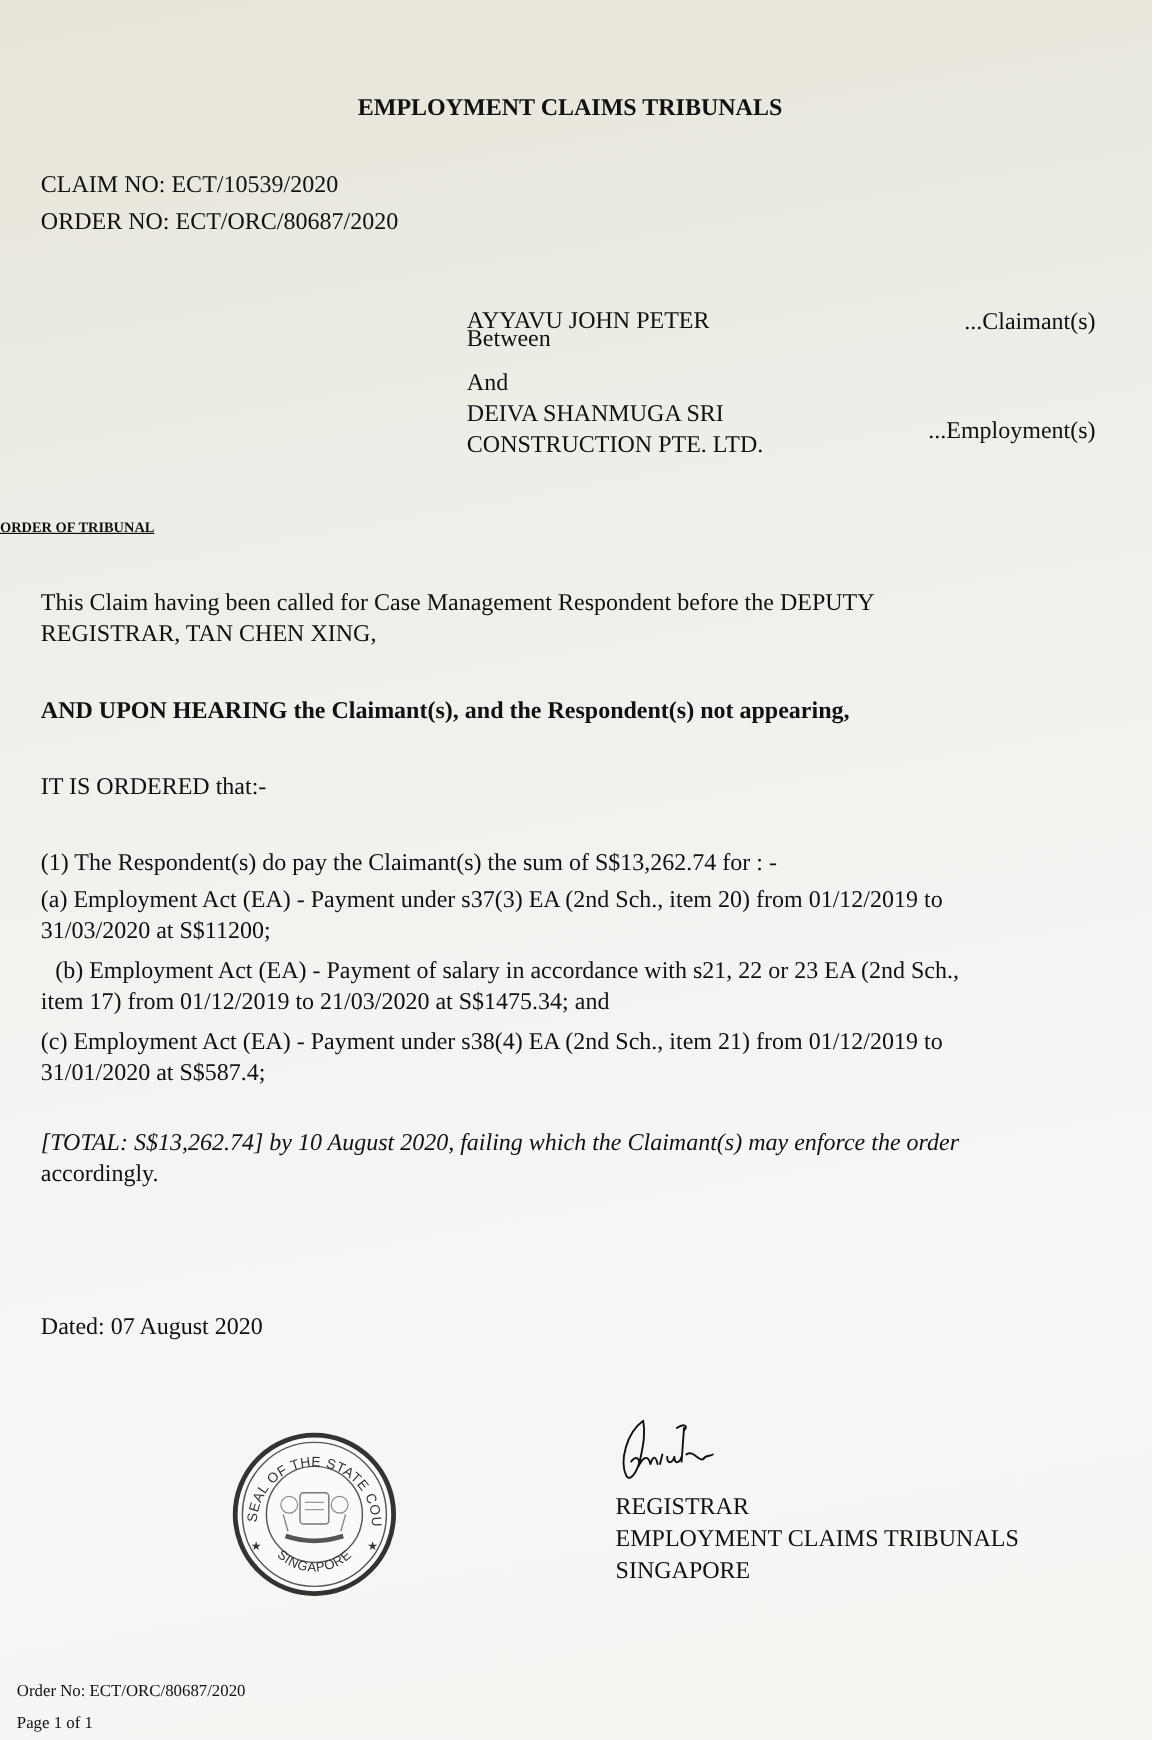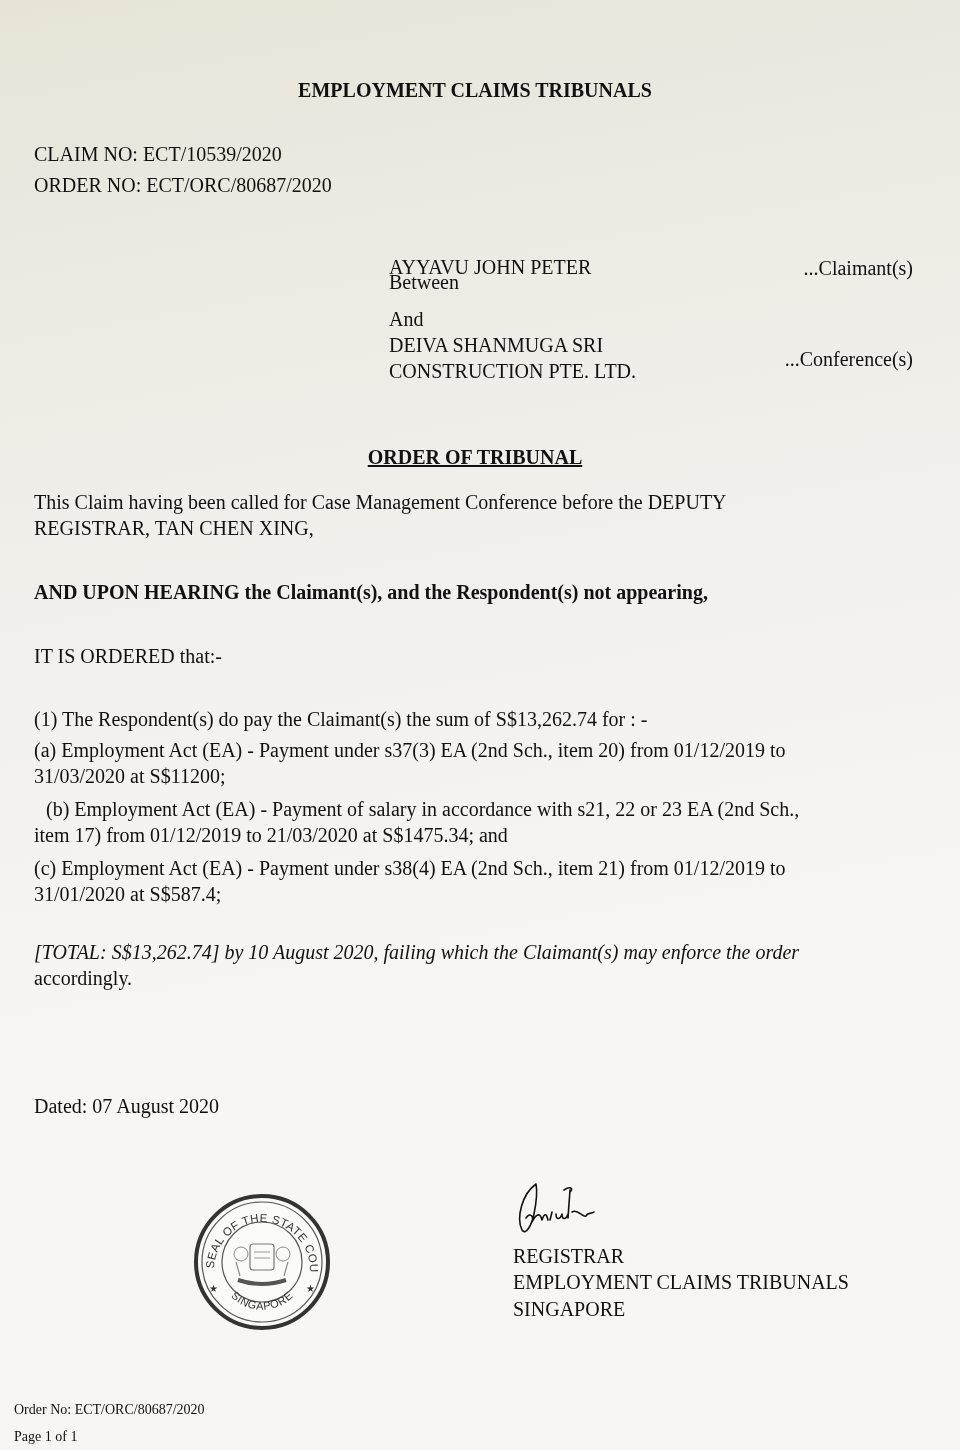--- a/index.html
+++ b/index.html
@@ -5,21 +5,21 @@
   html, body { margin: 0; padding: 0; }
   body {
     width: 960px; height: 1450px; position: relative; overflow: hidden;
     background: linear-gradient(170deg, #e7e4d7 0%, #ecebe3 20%, #f2f1ee 45%, #f7f6f4 70%, #f6f5f2 100%);
     font-family: "Liberation Serif", serif;
     color: #111;
   }
   .abs { position: absolute; }
   .t { font-size: 20px; line-height: 26px; white-space: nowrap; }
   .title { left: 0; width: 950px; top: 77px; text-align: center; font-weight: bold; font-size: 20px; }
-  .order-title { left: 0; width: 950px; top: 444px; text-align: center; font-weight: bold; font-size: 20px; text-decoration: underline; }
+  .order-title { left: 0; width: 950px; top: 426px; font-weight: bold; font-size: 12px; text-decoration: underline; }
   .right { right: 47px; text-align: right; }
   .footer { font-size: 14px; line-height: 18px; }
   .seal { left: 192px; top: 1192px; width: 140px; height: 140px; }
   .sig { left: 512px; top: 1178px; width: 95px; height: 58px; }
 </style>
 </head>
 <body>
 
 <div>
 
@@ -27,27 +27,27 @@
   <div class="abs t" style="left:34px;top:141px;">CLAIM NO: ECT/10539/2020</div>
   <div class="abs t" style="left:34px;top:172px;">ORDER NO: ECT/ORC/80687/2020</div>
 
   <div>
     <div class="abs t" style="left:389px;top:229px;margin-top:40px;">Between</div>
     <div class="abs t" style="left:389px;top:254px;">AYYAVU JOHN PETER</div>
     <div class="abs t right" style="top:255px;text-align:right;">...Claimant(s)</div>
     <div class="abs t" style="left:389px;top:306px;">And</div>
     <div class="abs t" style="left:389px;top:332px;">DEIVA SHANMUGA SRI</div>
     <div class="abs t" style="left:389px;top:358px;">CONSTRUCTION PTE. LTD.</div>
-    <div class="abs t right" style="top:346px;">...Conference(s)</div>
+    <div class="abs t right" style="top:346px;">...Employment(s)</div>
   </div>
 
   <div class="abs t order-title">ORDER OF TRIBUNAL</div>
 
   <div>
-    <div class="abs t" style="left:34px;top:489px;">This Claim having been called for Case Management Conference before the DEPUTY</div>
+    <div class="abs t" style="left:34px;top:489px;">This Claim having been called for Case Management Respondent before the DEPUTY</div>
     <div class="abs t" style="left:34px;top:515px;">REGISTRAR, TAN CHEN XING,</div>
     <div class="abs t" style="left:34px;top:579px;font-weight:bold;">AND UPON HEARING the Claimant(s), and the Respondent(s) not appearing,</div>
     <div class="abs t" style="left:34px;top:643px;">IT IS ORDERED that:-</div>
     <div class="abs t" style="left:34px;top:706px;">(1) The Respondent(s) do pay the Claimant(s) the sum of S$13,262.74 for : -</div>
     <div class="abs t" style="left:34px;top:737px;">(a) Employment Act (EA) - Payment under s37(3) EA (2nd Sch., item 20) from 01/12/2019 to</div>
     <div class="abs t" style="left:34px;top:763px;">31/03/2020 at S$11200;</div>
     <div class="abs t" style="left:46px;top:796px;">(b) Employment Act (EA) - Payment of salary in accordance with s21, 22 or 23 EA (2nd Sch.,</div>
     <div class="abs t" style="left:34px;top:822px;">item 17) from 01/12/2019 to 21/03/2020 at S$1475.34; and</div>
     <div class="abs t" style="left:34px;top:855px;">(c) Employment Act (EA) - Payment under s38(4) EA (2nd Sch., item 21) from 01/12/2019 to</div>
     <div class="abs t" style="left:34px;top:881px;">31/01/2020 at S$587.4;</div>

